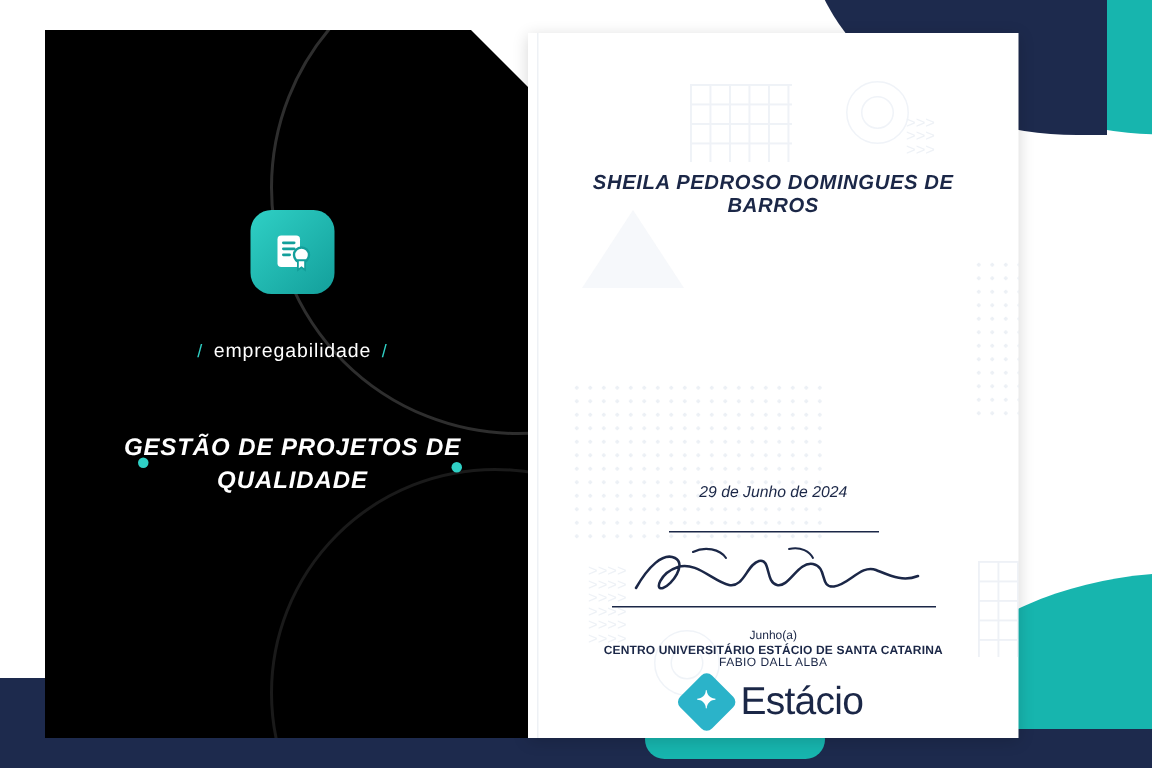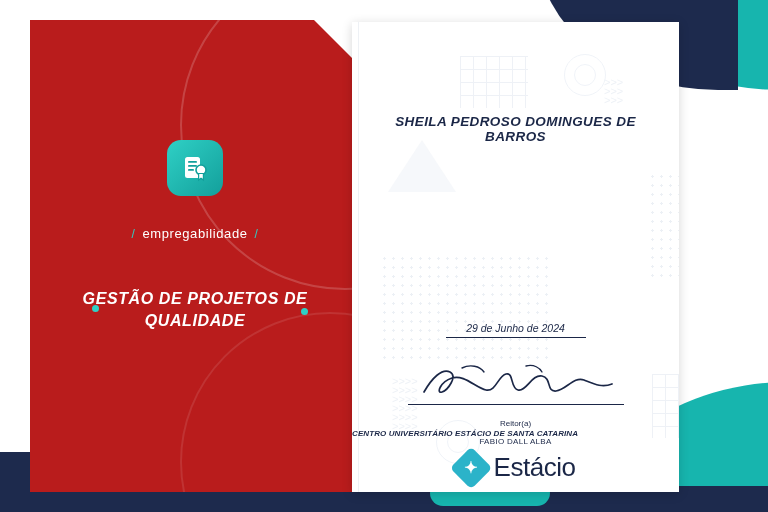--- a/index.html
+++ b/index.html
@@ -51,21 +51,21 @@
     width: 120px; height: 26px;
     background: #17b5ae;
     border-radius: 14px;
   }
 
   
   .left-panel {
     position: absolute;
     left: 30px; top: 20px;
     width: 330px; height: 472px;
-    background: #b91c1c;
+    background: #000000;
     overflow: hidden;
   }
   .left-panel .arc {
     position: absolute;
     right: -150px; top: -60px;
     width: 330px; height: 330px;
     border: 2px solid rgba(255,255,255,0.18);
     border-radius: 50%;
   }
   .left-panel .arc2 {
@@ -197,21 +197,21 @@
 
   .date-line {
     position: absolute;
     left: 50%; top: 300px;
     transform: translateX(-50%);
     width: 140px;
     text-align: center;
     font-size: 10.5px;
     font-style: italic;
     color: #1b2747;
-    padding-bottom: 3px;
+    padding-bottom: 20px;
     border-bottom: 1px solid #1b2747;
   }
 
   .signature {
     position: absolute;
     left: 50%; top: 336px;
     transform: translateX(-50%);
     width: 220px; height: 46px;
   }
   .sig-line {
@@ -234,26 +234,25 @@
   .sig-role {
     position: absolute;
     left: 0; right: 0; top: 397px;
     text-align: center;
     font-size: 8px;
     color: #1b2747;
   }
   .sig-inst {
     position: absolute;
     left: 0; right: 0; top: 407px;
-    text-align: left;
+    text-align: center;
     font-size: 8px;
     font-weight: 700;
     color: #1b2747;
     letter-spacing: 0.1px;
-    font-style: italic;
   }
 
   .footer-logo {
     position: absolute;
     left: 50%; top: 430px;
     transform: translateX(-50%);
     display: flex;
     align-items: center;
     gap: 8px;
   }
@@ -342,21 +341,21 @@
 
     <div class="signature">
       <svg width="220" height="46" viewBox="0 0 220 46" aria-hidden="true">
         <path d="M18 34 C26 20, 36 10, 44 14 C52 18, 42 32, 36 34 C30 36, 34 24, 46 20 C58 16, 70 30, 80 32 C90 34, 92 18, 100 16 C108 14, 104 30, 112 32 C120 34, 126 16, 136 18 C146 20, 140 34, 150 33 C160 32, 168 18, 178 22 C188 26, 196 30, 206 26" fill="none" stroke="#1b2747" stroke-width="1.7" stroke-linecap="round"></path>
         <path d="M56 10 C64 6, 74 8, 78 14" fill="none" stroke="#1b2747" stroke-width="1.4" stroke-linecap="round"></path>
         <path d="M120 8 C128 6, 134 10, 136 14" fill="none" stroke="#1b2747" stroke-width="1.3" stroke-linecap="round"></path>
       </svg>
     </div>
     <div class="sig-line"></div>
     <div class="sig-name">FABIO DALL ALBA</div>
-    <div class="sig-role">Reitor(a)</div>
+    <div class="sig-role">Junho(a)</div>
     <div class="sig-inst">CENTRO UNIVERSITÁRIO ESTÁCIO DE SANTA CATARINA</div>
 
     <div class="footer-logo">
       <div class="mark">
         <span>✦</span>
       </div>
       <div class="wordmark">Estácio</div>
     </div>
 
   </div>

